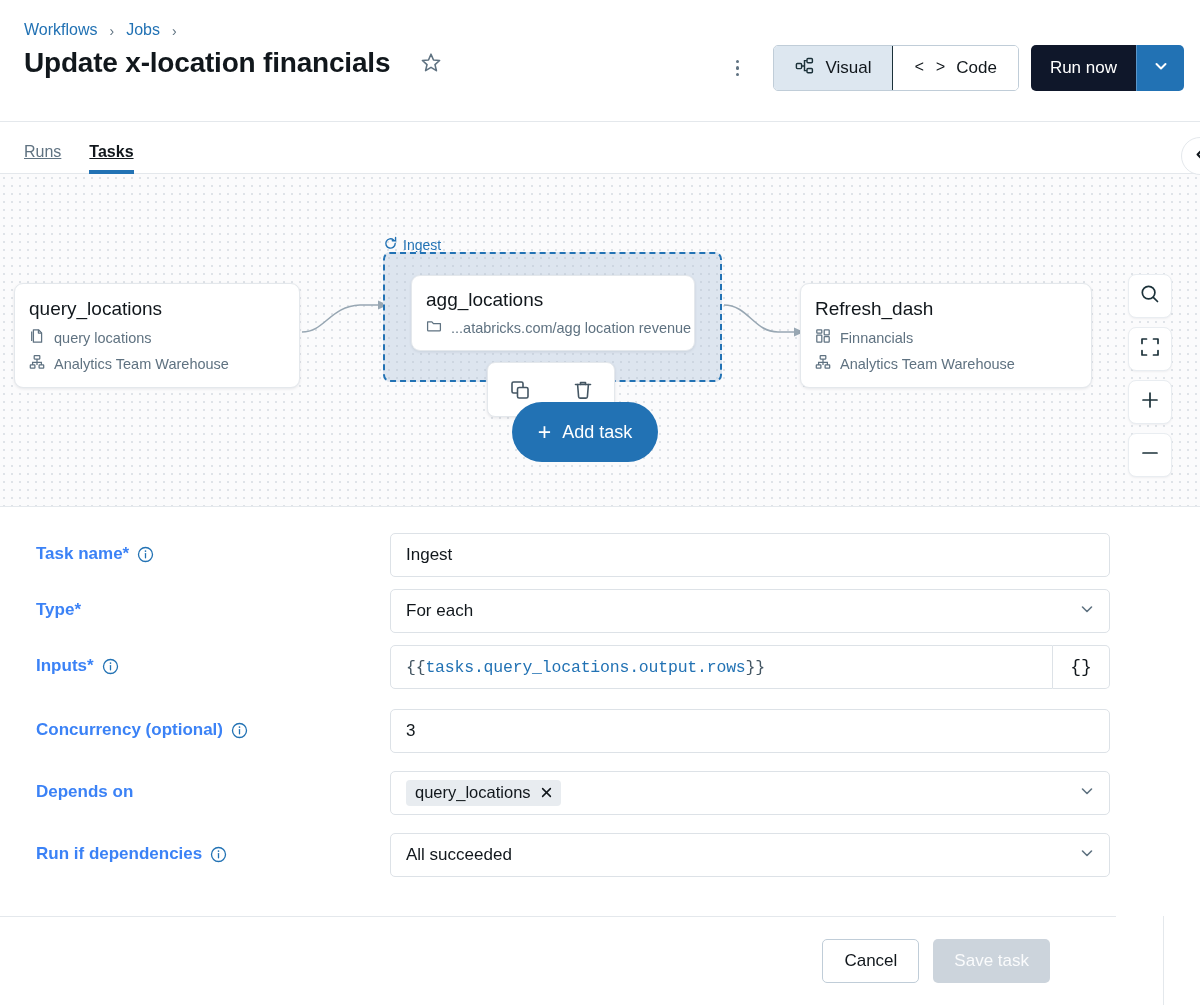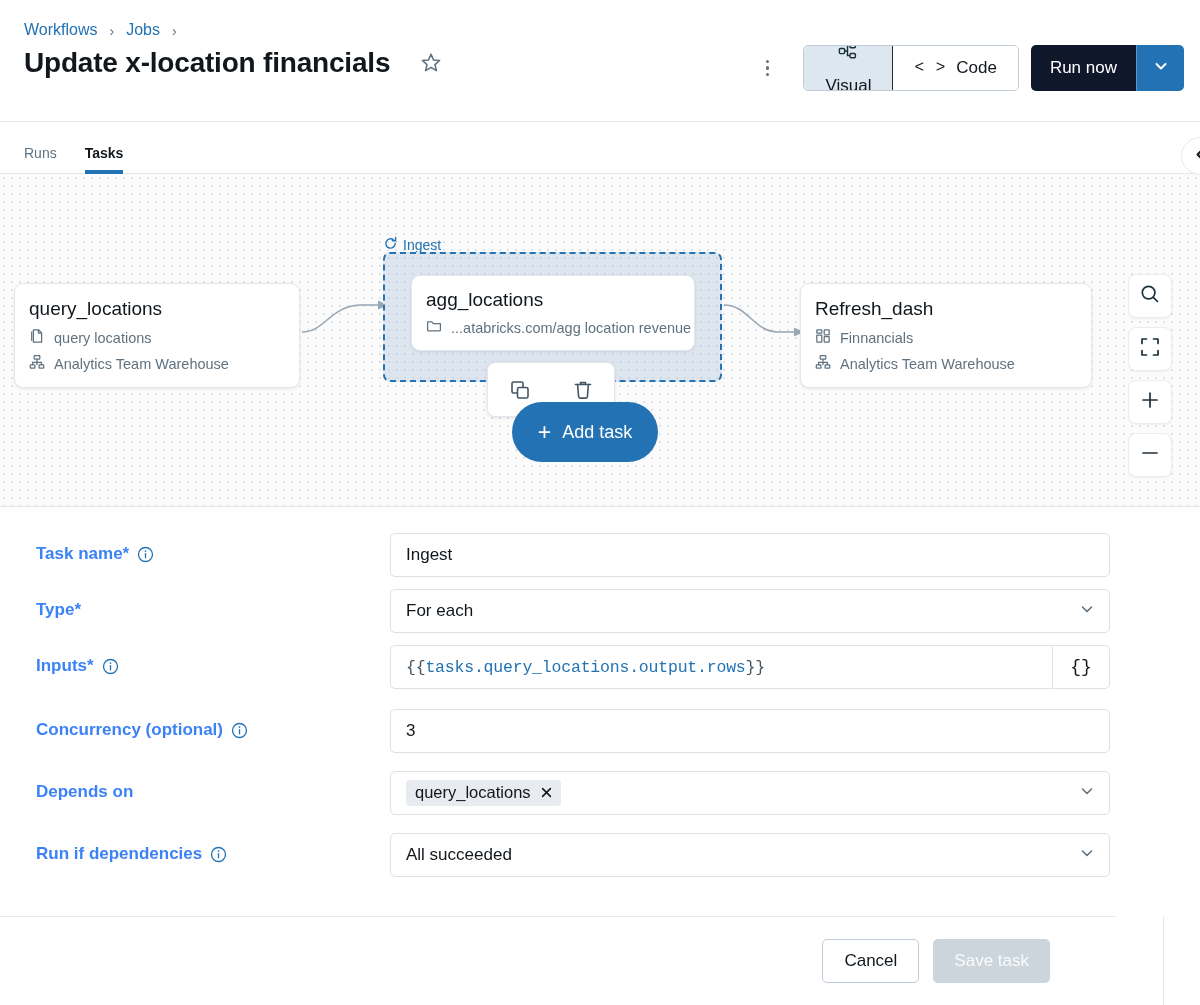--- a/index.html
+++ b/index.html
@@ -37,43 +37,44 @@
   }
   .kebab-btn { width: 34px; height: 34px; display: flex; flex-direction: column; align-items: center; justify-content: center; gap: 3px; cursor: pointer; margin-right: 19px; }
   .kebab-btn i { display: block; width: 3.5px; height: 3.5px; border-radius: 50%; background: #5f7281; }
 
   .seg-group { display: flex; border: 1px solid #c0cdd8; border-radius: 5px; overflow: hidden; height: 46px; }
   .seg-btn {
     display: flex; align-items: center; justify-content: center; gap: 10px;
     padding: 0 21px; font-size: 17px; background: #fff; cursor: pointer;
     color: #11171c; height: 100%;
   }
-  .seg-btn.active { background: #dde7f0; border-right: 1px solid #1b3139; font-weight: 400; flex-direction: column; }
+  .seg-btn.active { background: #dde7f0; border-right: 1px solid #1b3139; font-weight: 400; }
   .seg-btn .codeglyph { font-family: "Liberation Mono", monospace; font-size: 16px; color: #11171c; letter-spacing: 1px; }
 
   .run-group { display: flex; margin-left: 12px; height: 46px; border-radius: 5px; overflow: hidden; }
   .run-btn {
     background: #0f172a; color: #fff; font-size: 17px; padding: 0 19px;
     display: flex; align-items: center; cursor: pointer; height: 100%;
   }
   .run-caret {
     background: #2272b4; width: 48px; height: 100%;
     display: flex; align-items: center; justify-content: center;
     border-left: 1px solid #5a96c9; cursor: pointer;
   }
 
   
   .tabs {
     position: absolute; left: 0; top: 122px; width: 1200px; height: 52px;
     background: #fff; border-bottom: 1px solid #e4e8ec;
     display: flex; align-items: flex-end; padding-left: 24px; gap: 28px;
   }
   .tab {
-    position: relative; font-size: 14px; padding-bottom: 12px; cursor: pointer;
+    position: relative; font-size: 16px; padding-bottom: 12px; cursor: pointer;
     color: #5f7281;
+    text-decoration: underline;
   }
   .tab.active { color: #11171c; font-weight: 700; }
   .tab.active::after {
     content: ""; position: absolute; left: 0; right: 0; bottom: -1px; height: 4px;
     background: #2272b4;
   }
 
   
   .canvas {
     position: absolute; left: 0; top: 174px; width: 1200px; height: 333px;

